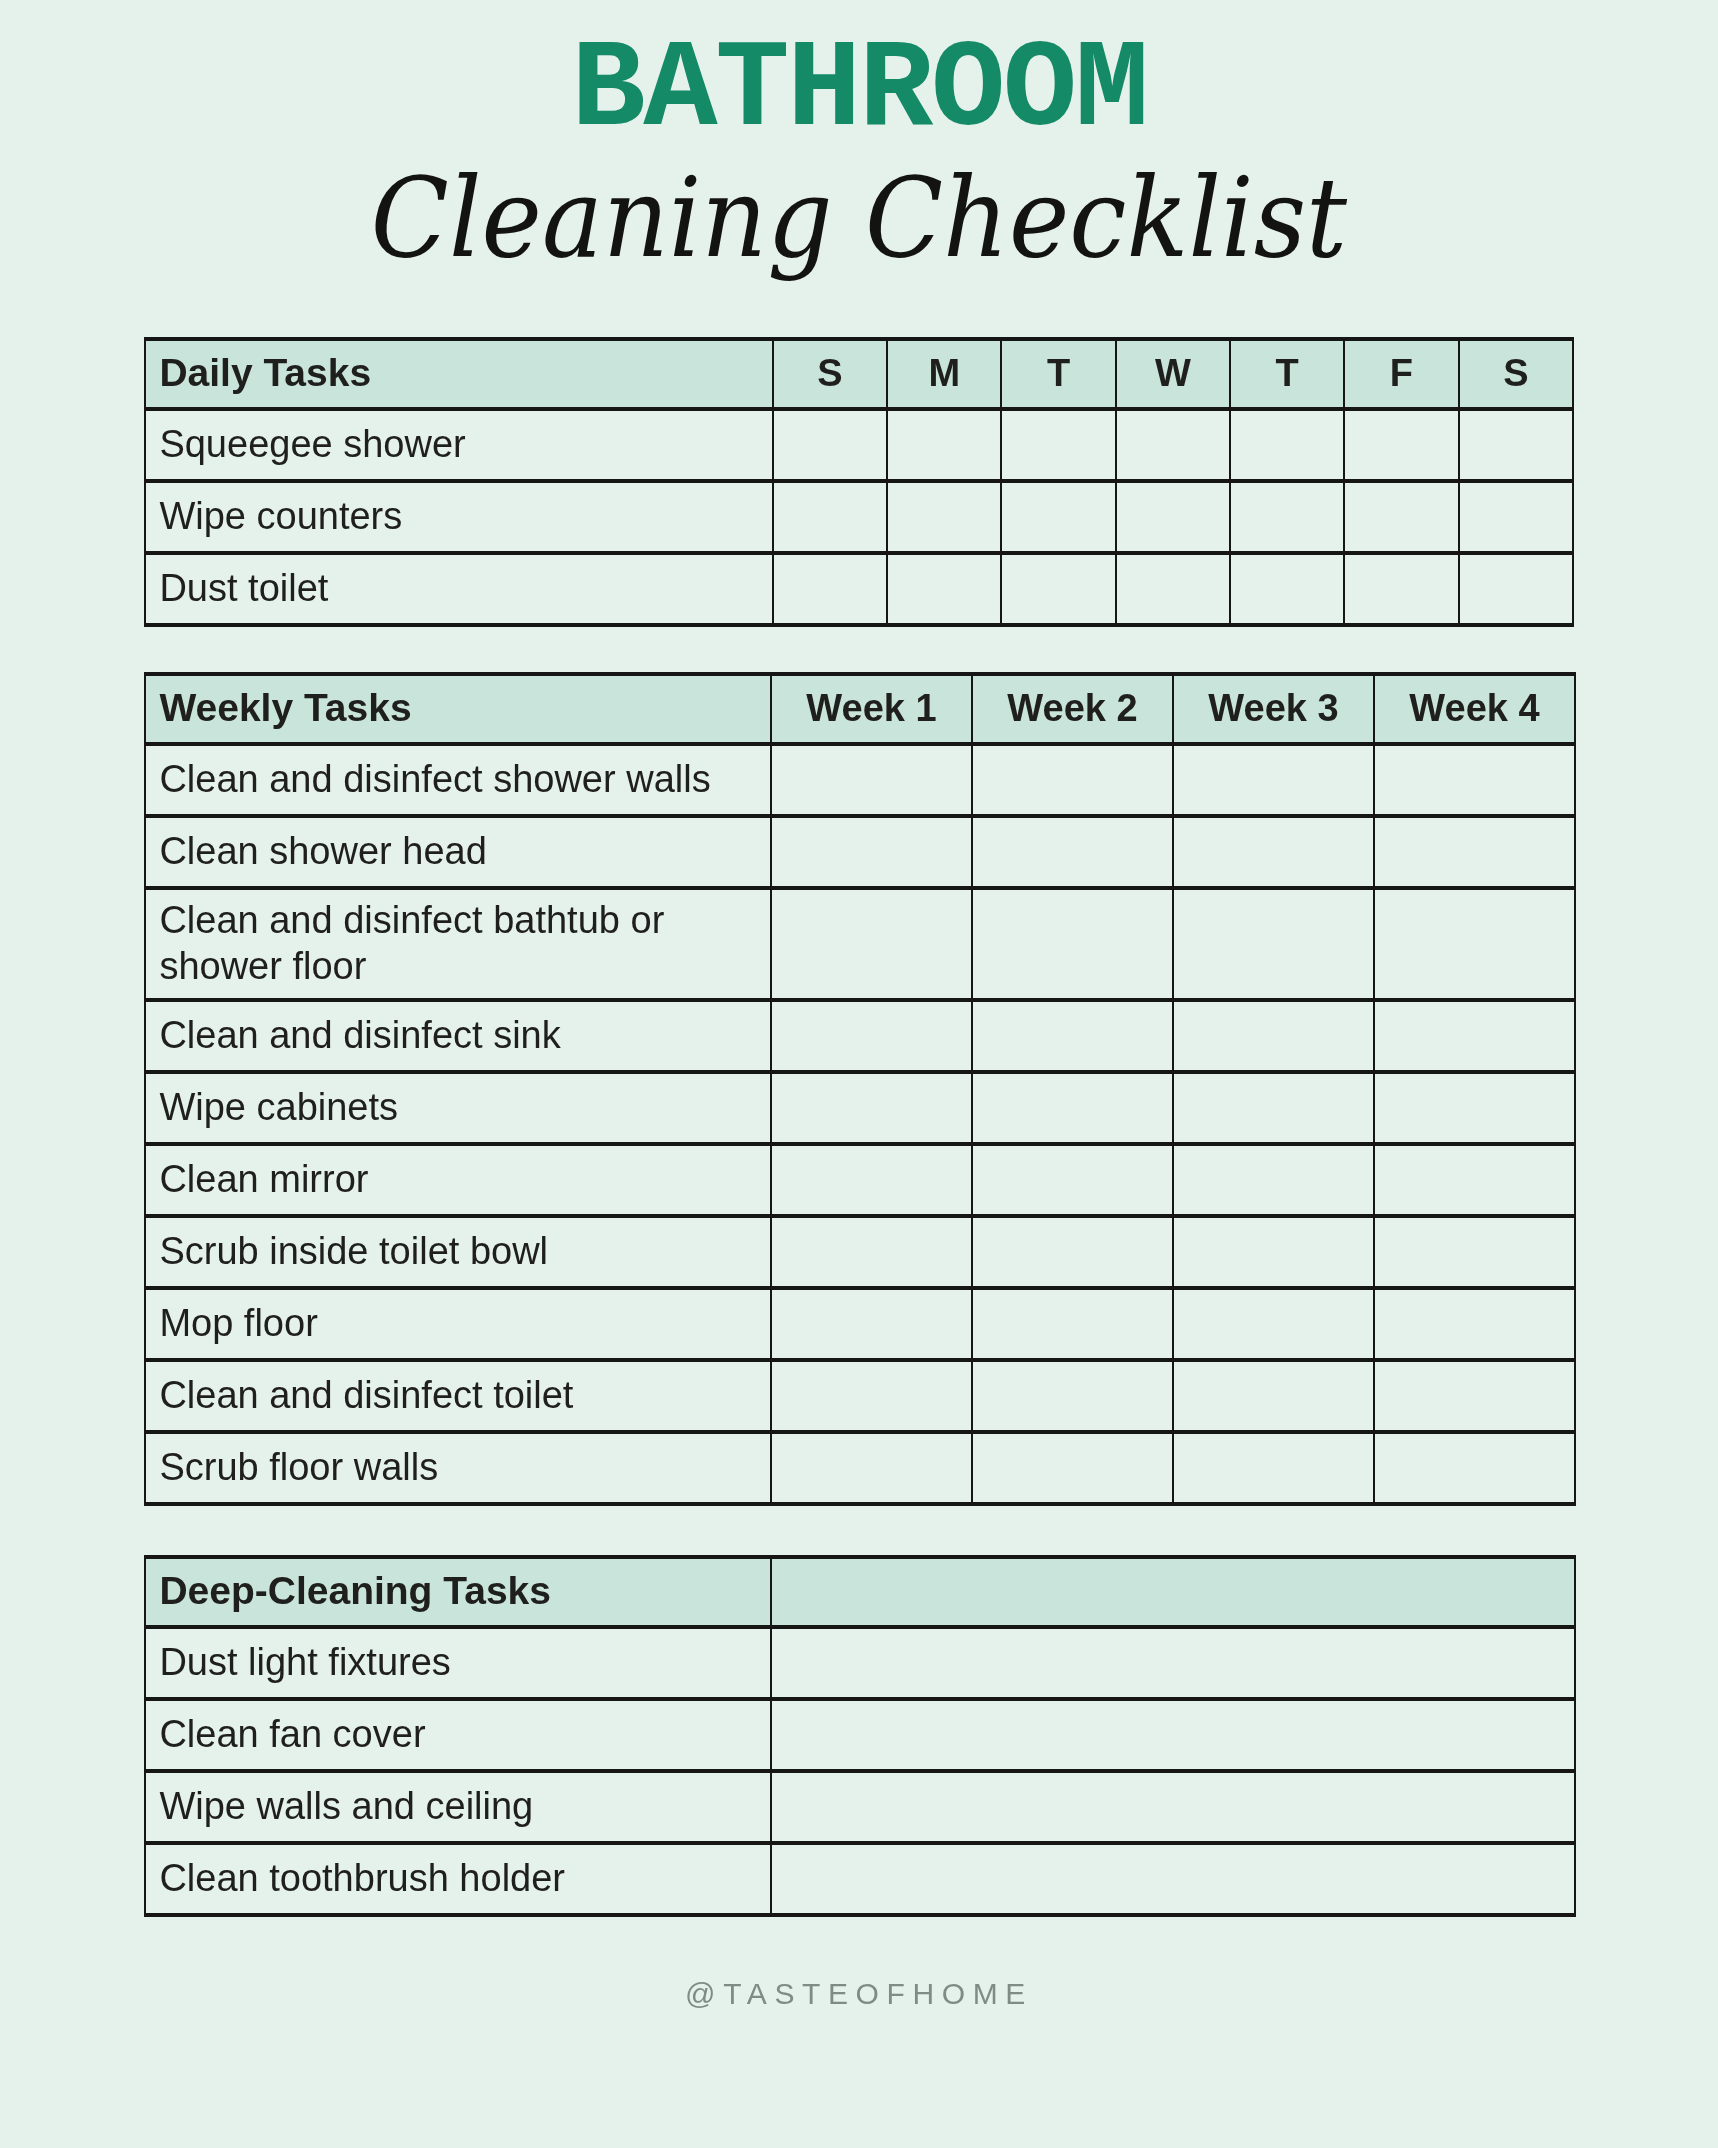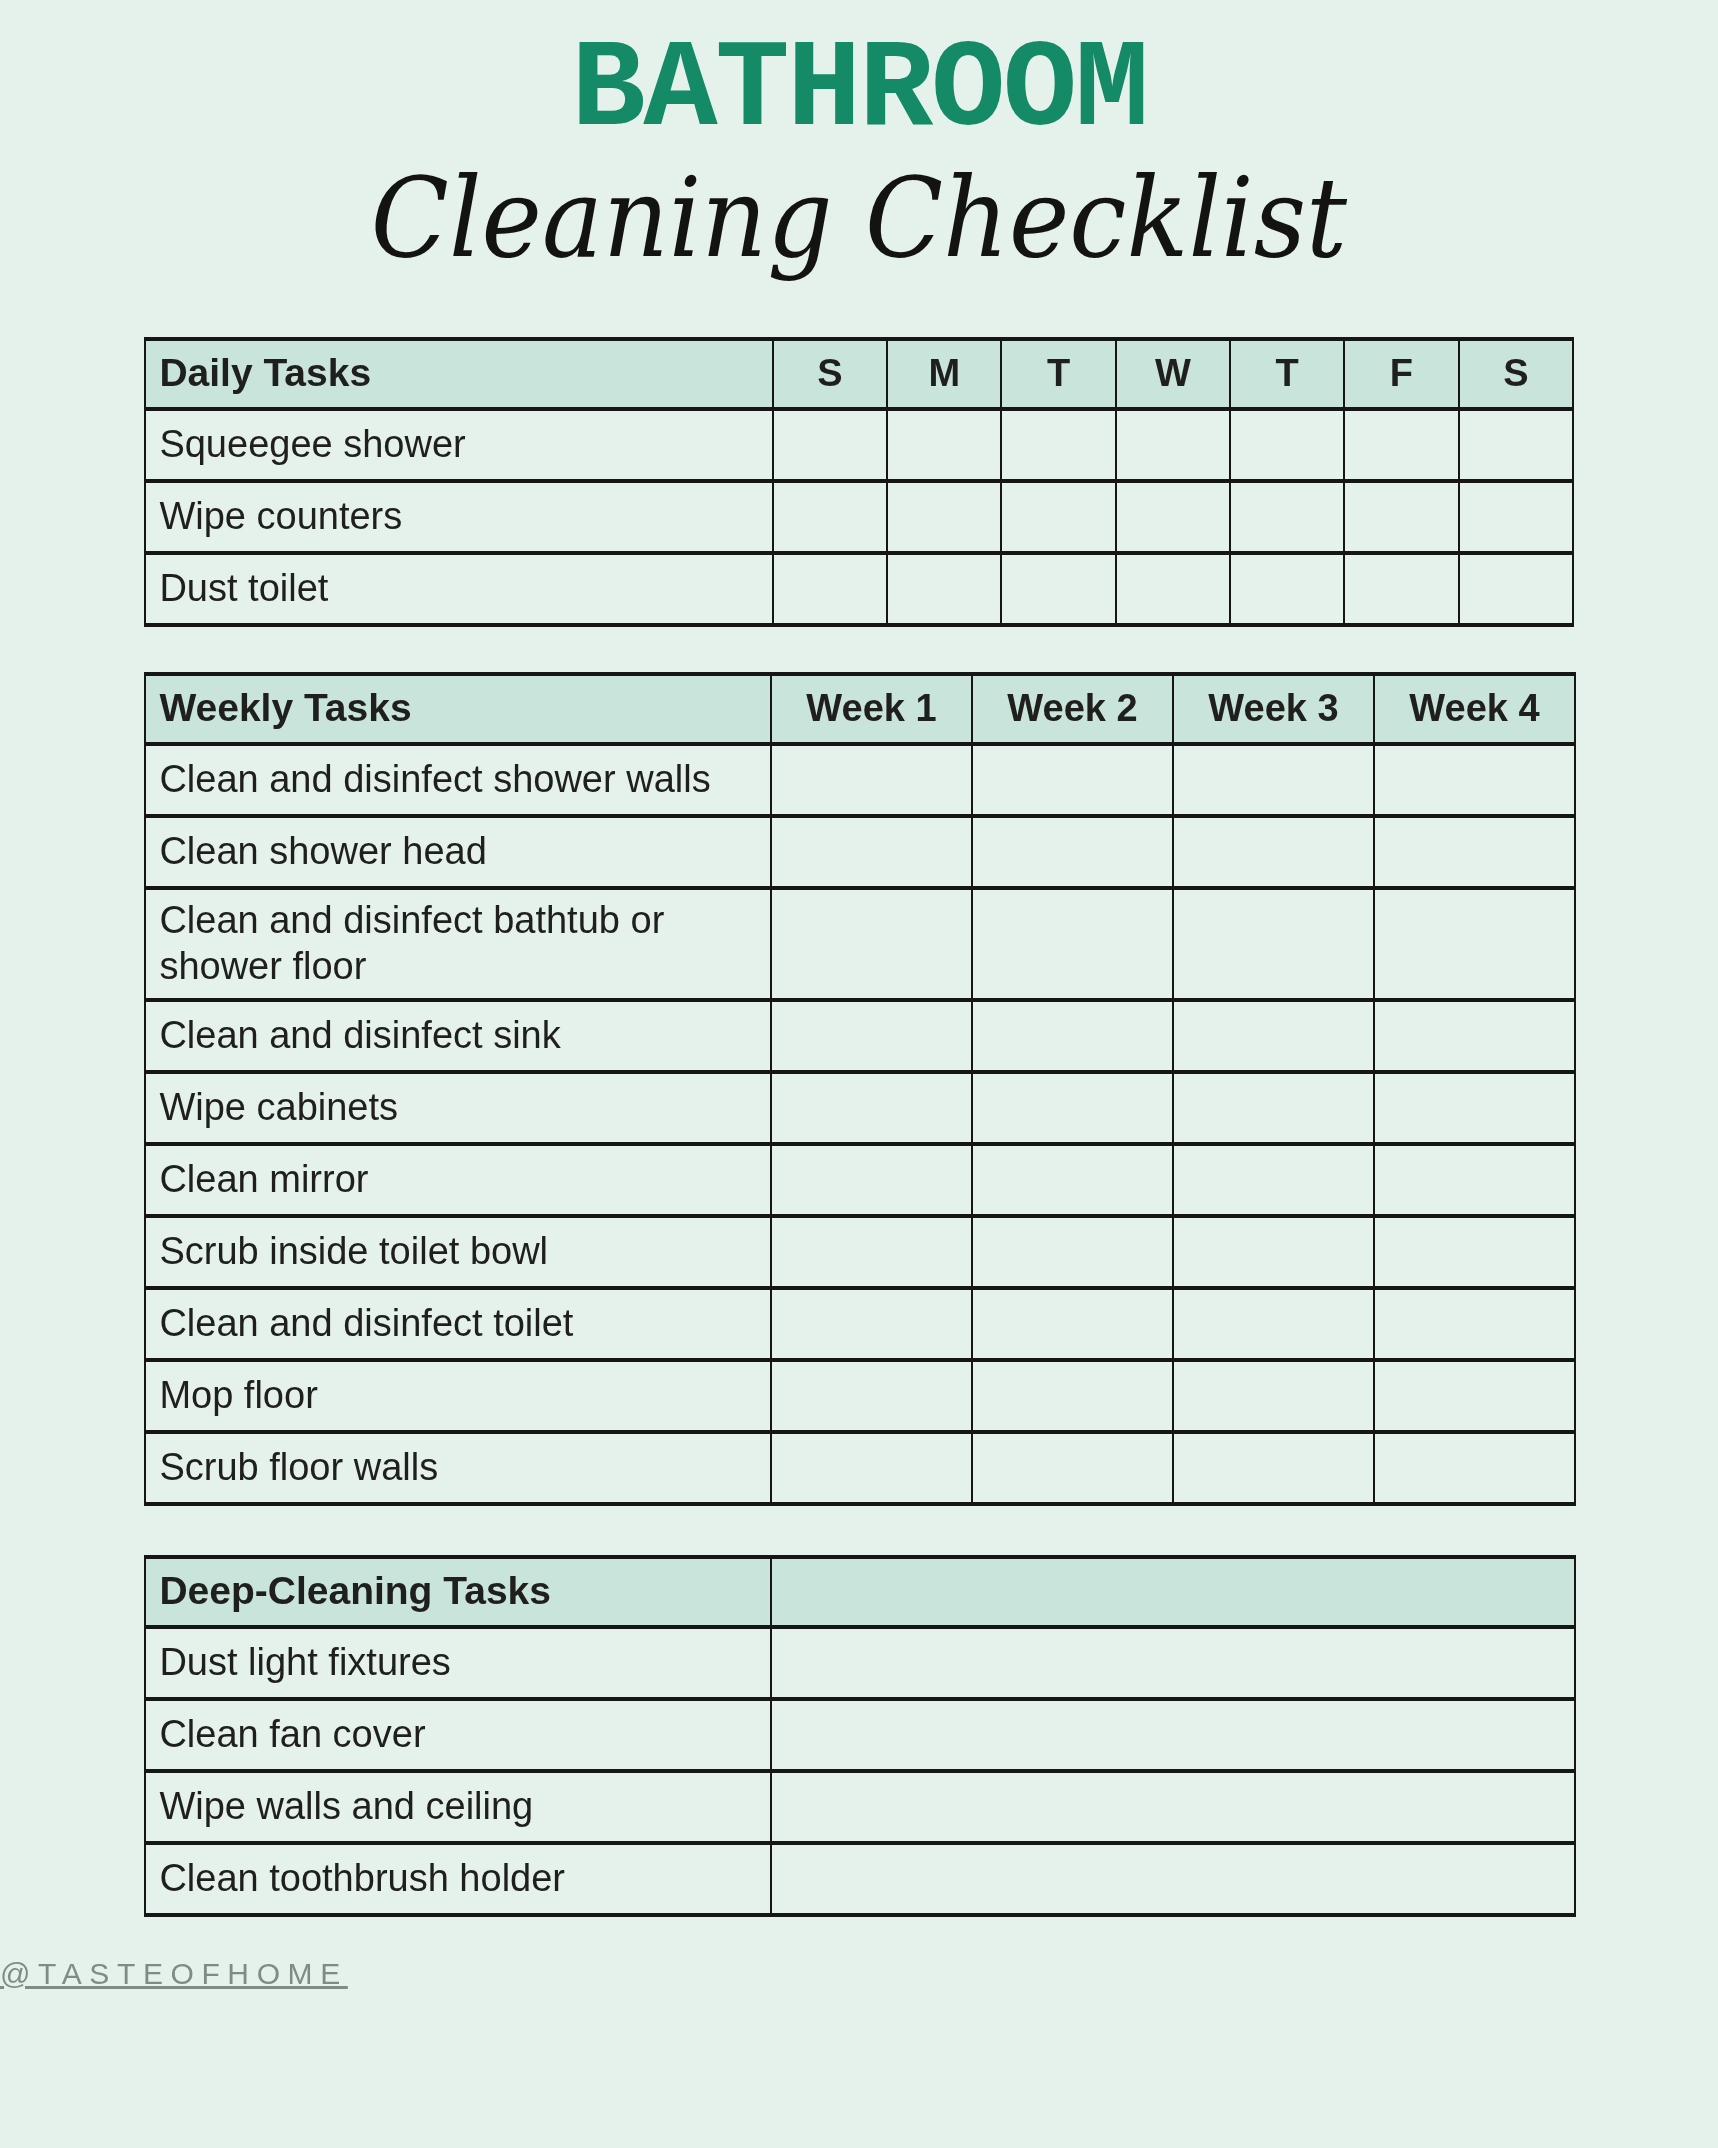--- a/index.html
+++ b/index.html
@@ -71,27 +71,26 @@
 
   .cell-task {
     text-align: left;
     padding: 8.4px 17px 8.4px 13.4px;
     line-height: 1.2;
   }
   thead th.cell-task { font-size: 39px; }
   .cell-check { text-align: center; padding: 0; }
 
   .footer {
-    margin-top: 40px;
-    text-align: left;
+    margin-top: 60px;
+    text-align: center;
     font-size: 30px;
     font-weight: 500;
     letter-spacing: 7.6px;
     color: var(--gray);
-    text-decoration: underline;
   }
 </style>
 </head>
 <body>
 
 <div class="page">
   <h1 class="title">BATHROOM</h1>
   <div class="subtitle">Cleaning Checklist</div>
 
   <div class="content">
@@ -212,28 +211,28 @@
             <td class="cell-check"></td>
           </tr>
           <tr>
             <td class="cell-task">Scrub inside toilet bowl</td>
             <td class="cell-check"></td>
             <td class="cell-check"></td>
             <td class="cell-check"></td>
             <td class="cell-check"></td>
           </tr>
           <tr>
+            <td class="cell-task">Mop floor</td>
+            <td class="cell-check"></td>
+            <td class="cell-check"></td>
+            <td class="cell-check"></td>
+            <td class="cell-check"></td>
+          </tr>
+          <tr>
             <td class="cell-task">Clean and disinfect toilet</td>
-            <td class="cell-check"></td>
-            <td class="cell-check"></td>
-            <td class="cell-check"></td>
-            <td class="cell-check"></td>
-          </tr>
-          <tr>
-            <td class="cell-task">Mop floor</td>
             <td class="cell-check"></td>
             <td class="cell-check"></td>
             <td class="cell-check"></td>
             <td class="cell-check"></td>
           </tr>
           <tr>
             <td class="cell-task">Scrub floor walls</td>
             <td class="cell-check"></td>
             <td class="cell-check"></td>
             <td class="cell-check"></td>

